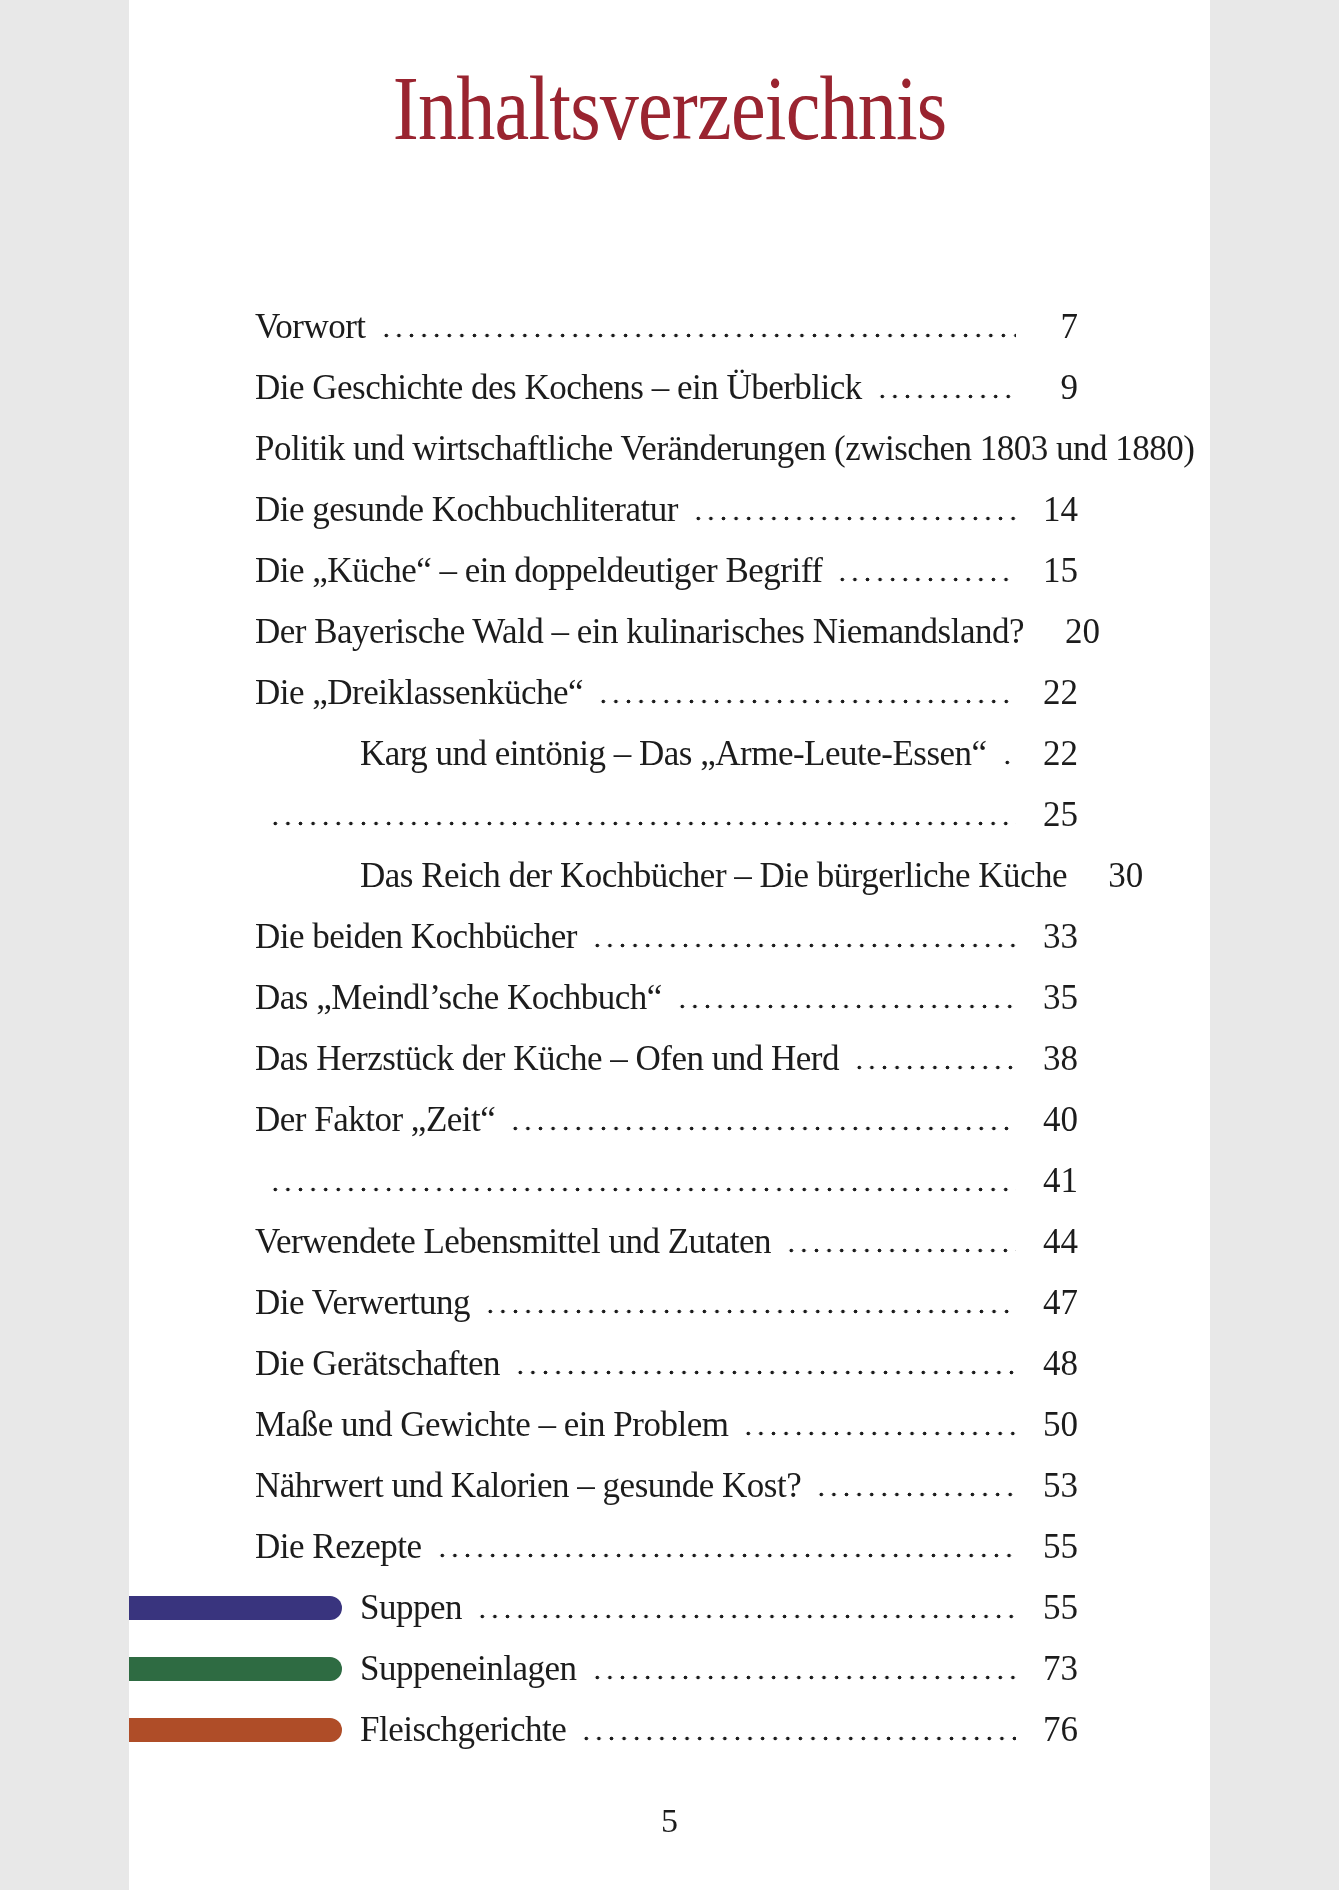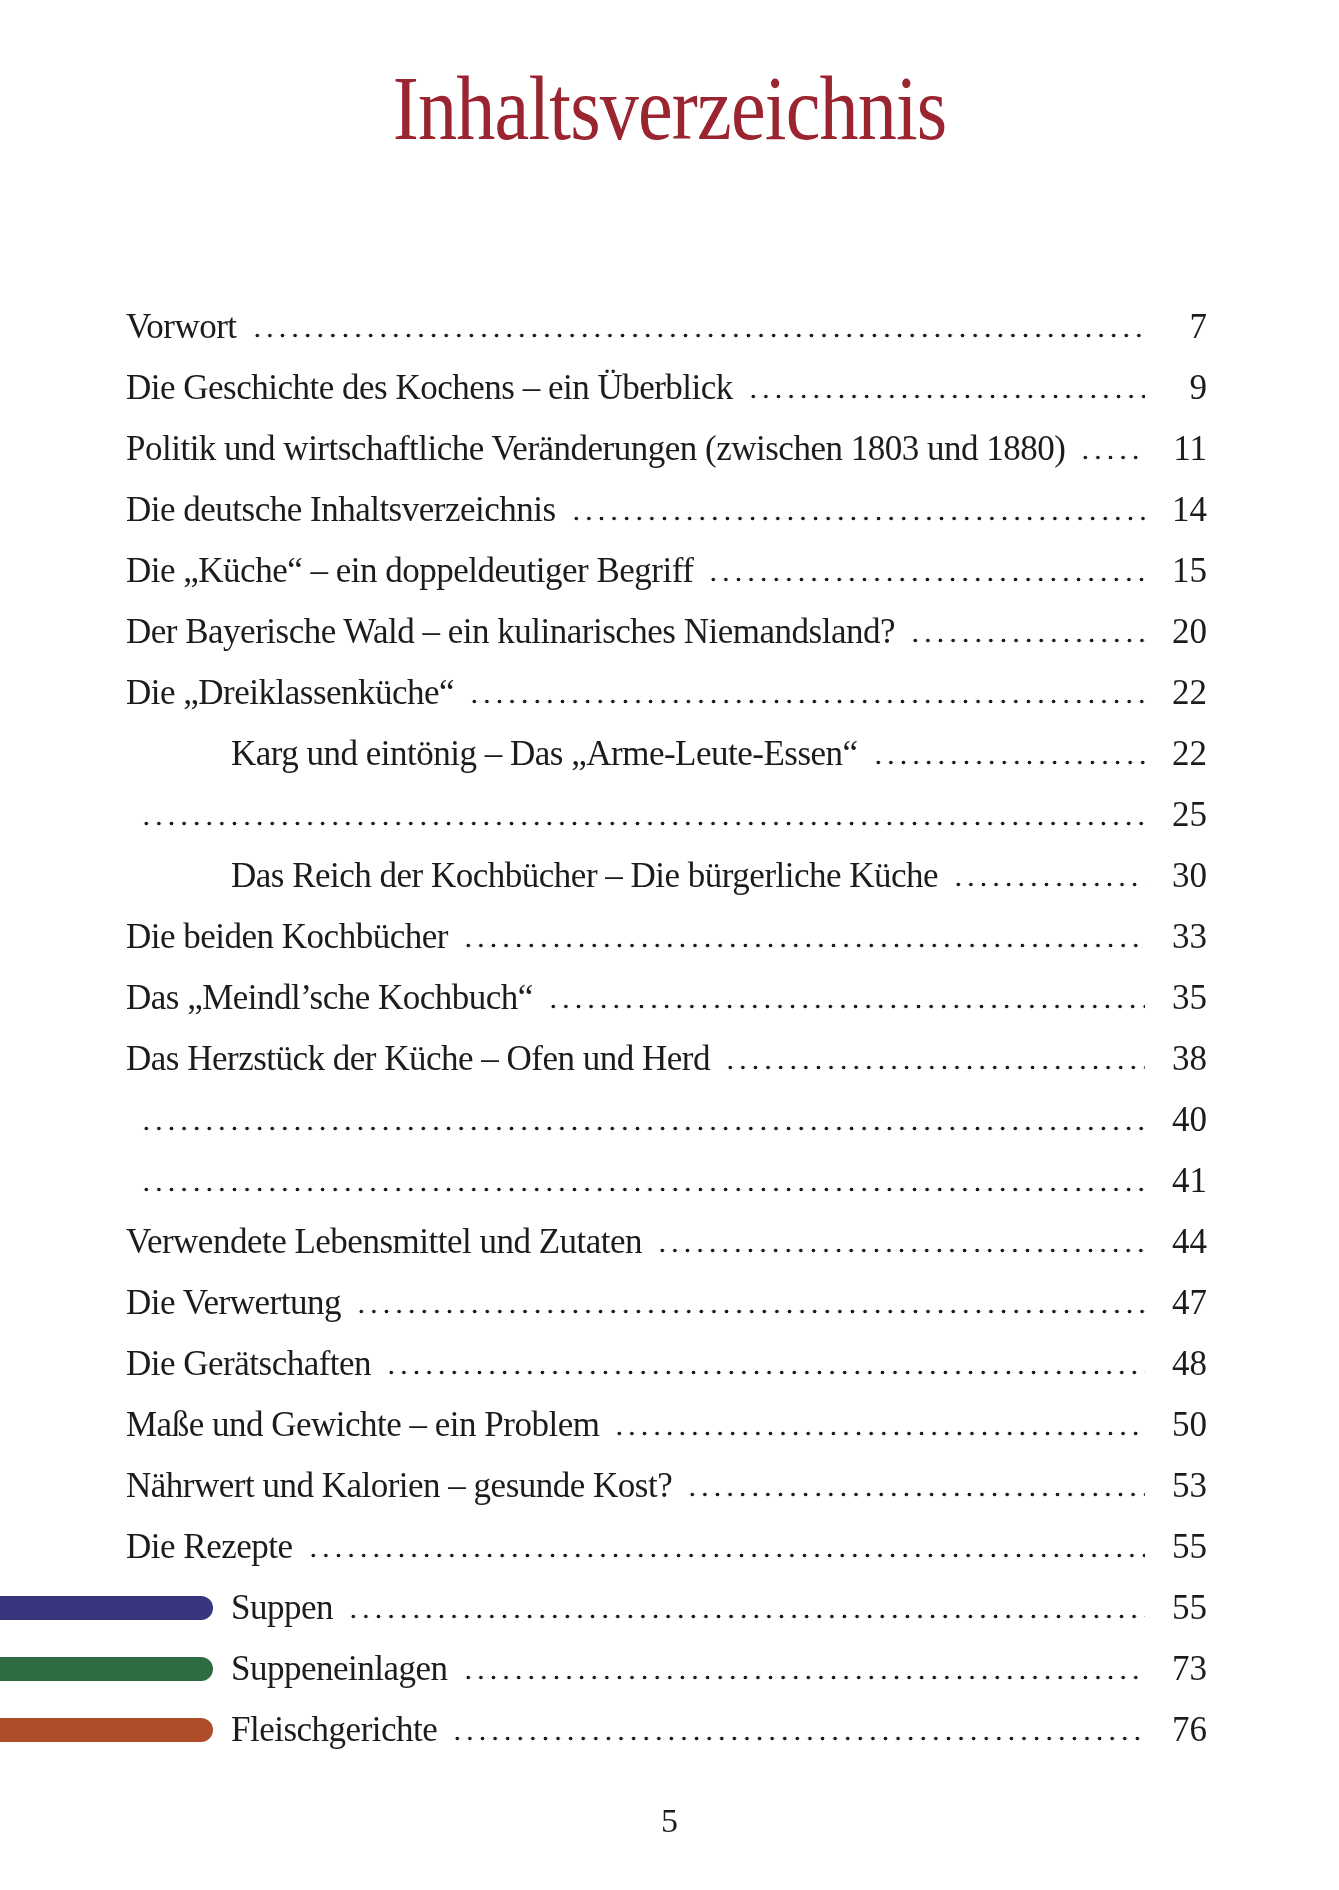--- a/index.html
+++ b/index.html
@@ -1,18 +1,18 @@
 <!DOCTYPE html>
 <html><head>
 <meta charset="utf-8">
 <style>
   html,body { margin:0; padding:0; background:#e8e8e8; }
   .page {
     position: relative;
-    width: 1339px;
+    width: 1081px;
     height: 1890px;
     margin: 0 auto;
     background: #ffffff;
     overflow: hidden;
     font-family: "Liberation Serif", "DejaVu Serif", serif;
     color: #1c1c1c;
   }
   .title-wrap {
     margin-top: 62px;
     text-align: center;
@@ -104,21 +104,21 @@
 
     <div class="row">
 
       <span class="label">Politik und wirtschaftliche Veränderungen (zwischen 1803 und 1880)</span>
       <span class="leader"></span>
       <span class="num">11</span>
     </div>
 
     <div class="row">
 
-      <span class="label">Die deutsche Inhaltsverzeichnis</span>
+      <span class="label">Die gesunde Kochbuchliteratur</span>
       <span class="leader"></span>
       <span class="num">14</span>
     </div>
 
     <div class="row">
 
       <span class="label">Die „Küche“ – ein doppeldeutiger Begriff</span>
       <span class="leader"></span>
       <span class="num">15</span>
     </div>
@@ -173,20 +173,21 @@
 
     <div class="row">
 
       <span class="label">Das Herzstück der Küche – Ofen und Herd</span>
       <span class="leader"></span>
       <span class="num">38</span>
     </div>
 
     <div class="row">
 
+      <span class="label">Der Faktor „Zeit“</span>
       <span class="leader"></span>
       <span class="num">40</span>
     </div>
 
     <div class="row">
 
       <span class="leader"></span>
       <span class="num">41</span>
     </div>
 

